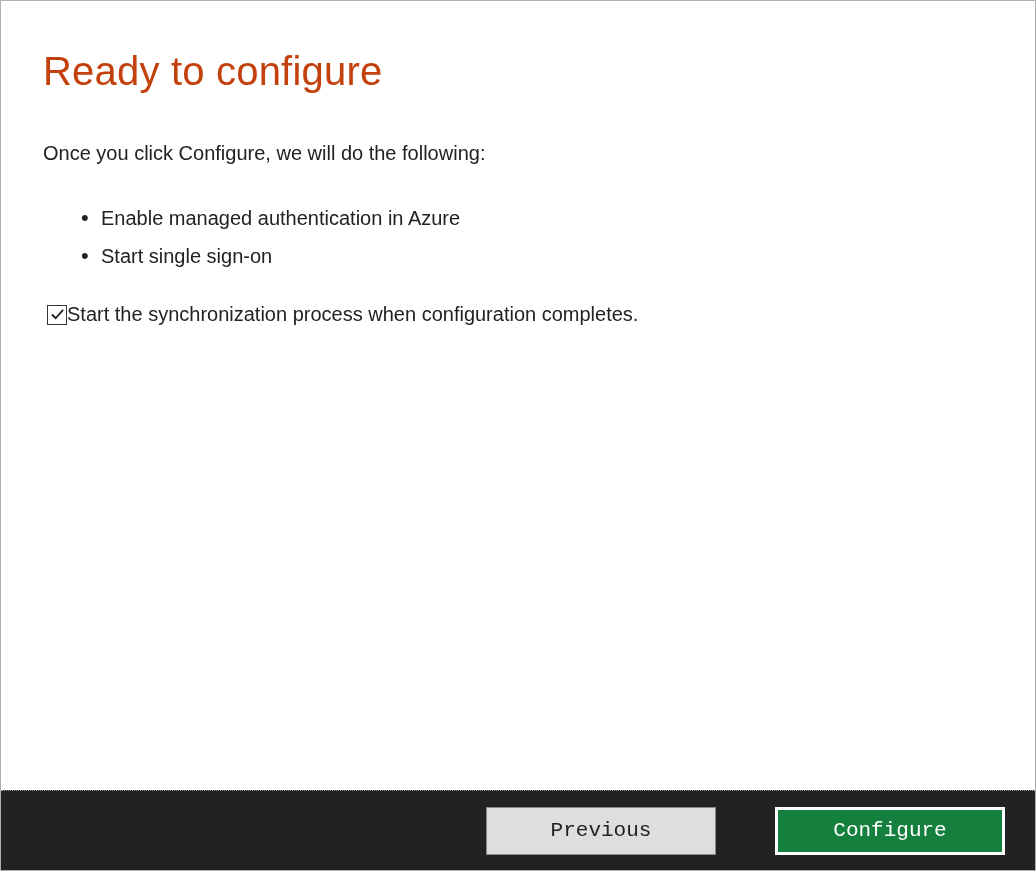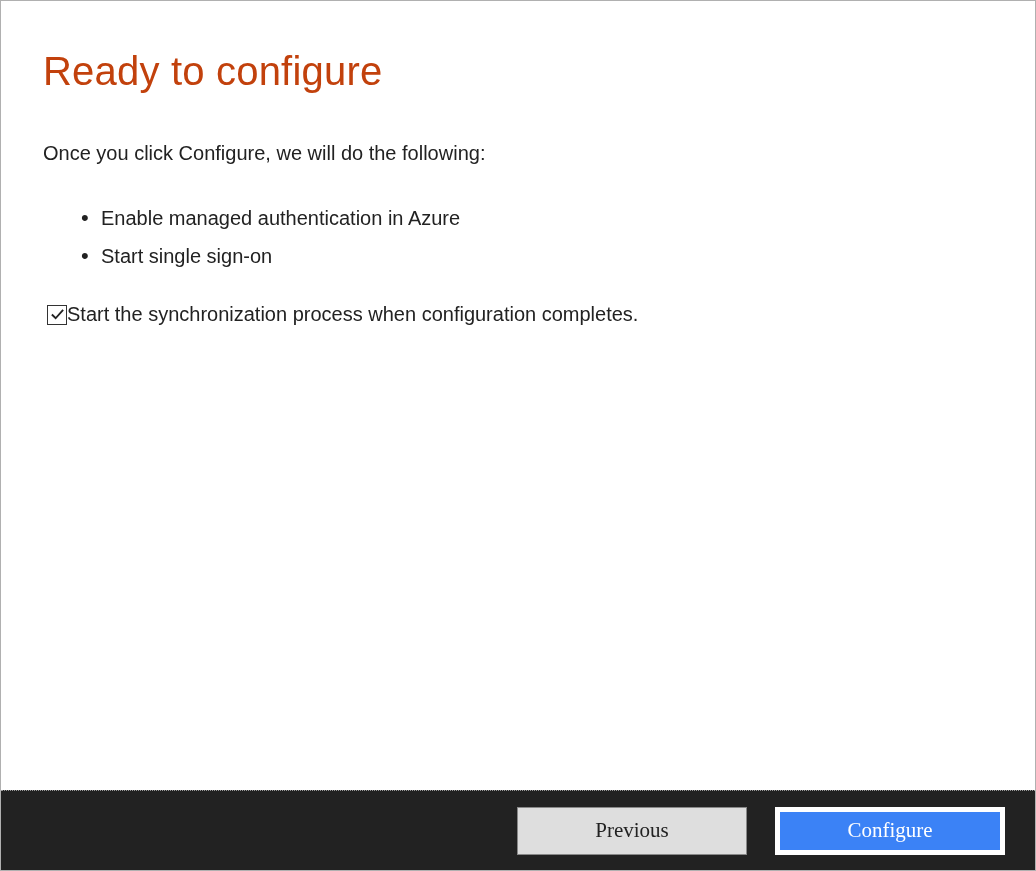--- a/index.html
+++ b/index.html
@@ -87,35 +87,36 @@
       align-items: center;
       justify-content: flex-end;
       padding-right: 30px;
       gap: 28px;
       border-top: 1px dotted #999;
     }
     .btn {
       width: 230px;
       height: 48px;
       font-size: 21px;
-      font-family: Liberation Serif, serif;
+      font-family: Liberation Mono, monospace;
       cursor: pointer;
       border: 1px solid #888888;
       display: inline-flex;
       align-items: center;
       justify-content: center;
+      margin-left: 31px;
     }
     .btn-secondary {
       background: #dedede;
       color: #222222;
     }
     .btn-primary {
-      background: #3b82f6;
+      background: #15803d;
       color: #ffffff;
-      border: 5px solid #ffffff;
+      border: 3px solid #ffffff;
     }
   </style>
 </head>
 <body>
 
 <div class="content">
   <h1 class="page-title">Ready to configure</h1>
   <p class="intro-text">Once you click Configure, we will do the following:</p>
   <ul class="task-list">
     <li>Enable managed authentication in Azure</li>

